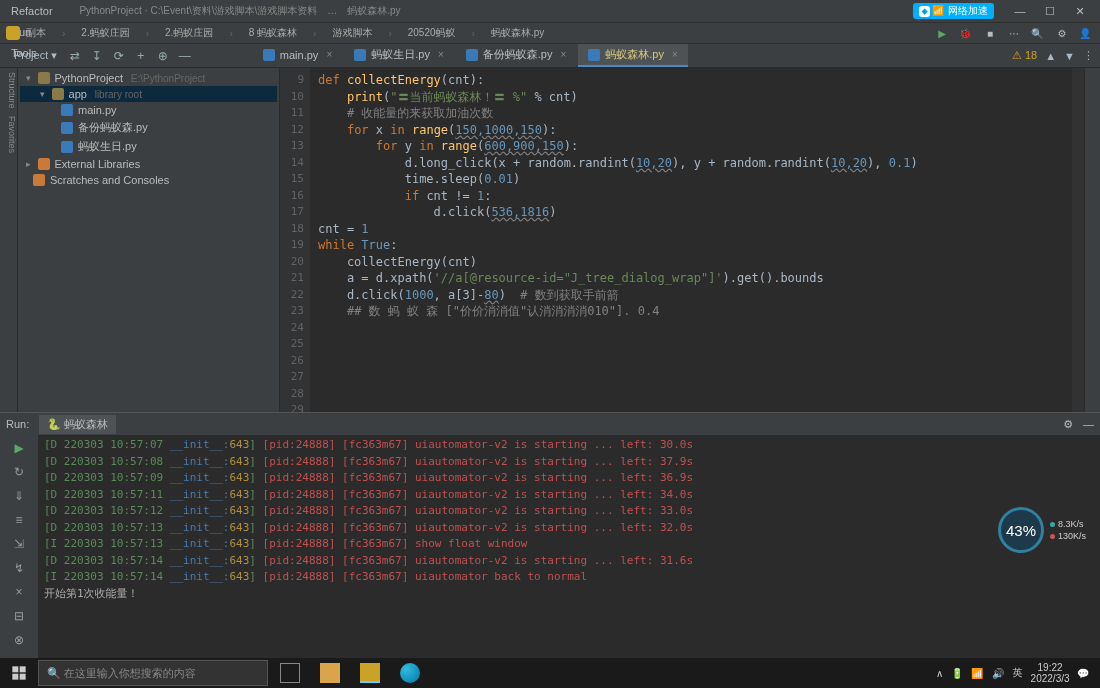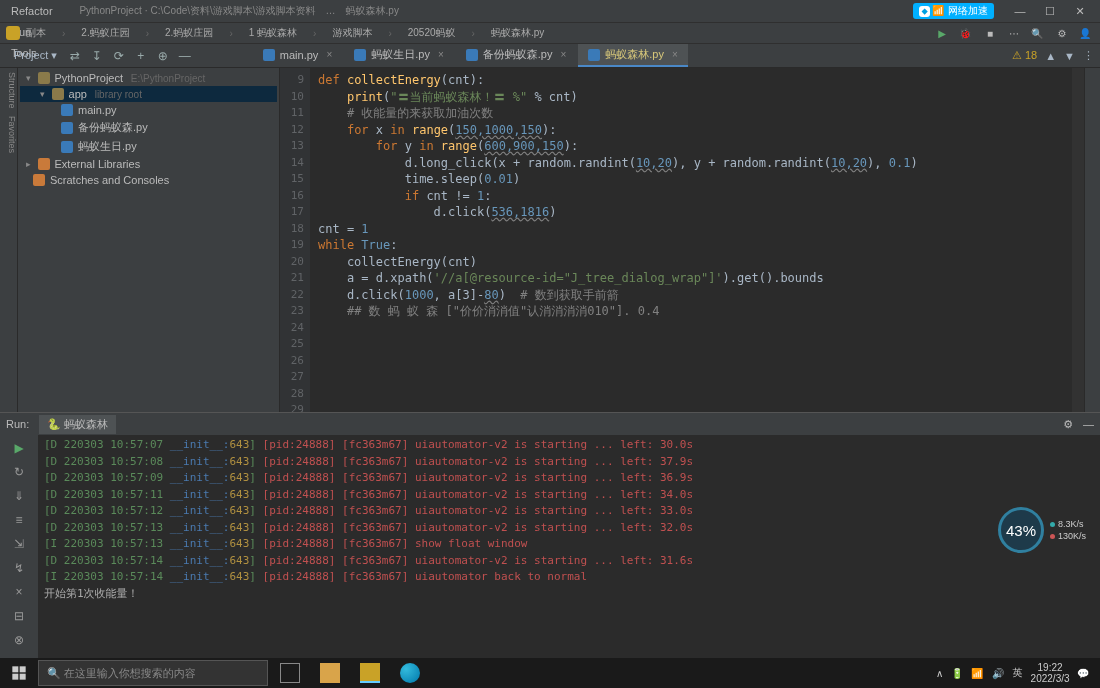--- a/index.html
+++ b/index.html
@@ -101,42 +101,42 @@
       <span>View</span>
       <span>Navigate</span>
       <span>Code</span>
       <span>Refactor</span>
       <span>Run</span>
       <span>Tools</span>
       <span>VCS</span>
       <span>Window</span>
       <span>Help</span>
     </div>
-  <div class="title">PythonProject · C:\Code\资料\游戏脚本\游戏脚本资料　…　蚂蚁森林.py</div>
+  <div class="title">PythonProject · C:\Event\资料\游戏脚本\游戏脚本资料　…　蚂蚁森林.py</div>
   <div class="cloudbadge">
     <span class="ic">⬥</span>
     <span>📶 网络加速</span>
   </div>
   <div class="wctl">
     <div>—</div>
     <div>☐</div>
     <div>✕</div>
   </div>
 </div>
 
 <div class="navbar">
   <div class="sq"></div>
   <div id="crumbs" style="display:flex;gap:16px;align-items:center;">
       <span class="crumb">副本</span>
       <span class="sep">›</span>
       <span class="crumb">2.蚂蚁庄园</span>
       <span class="sep">›</span>
       <span class="crumb">2.蚂蚁庄园</span>
       <span class="sep">›</span>
-      <span class="crumb">1 蚂蚁森林</span>
+      <span class="crumb">8 蚂蚁森林</span>
       <span class="sep">›</span>
       <span class="crumb">游戏脚本</span>
       <span class="sep">›</span>
       <span class="crumb">20520蚂蚁</span>
       <span class="sep">›</span>
       <span class="crumb">蚂蚁森林.py</span>
     </div>
   <div class="right">
     <span class="icon run">▶</span>
     <span class="icon">🐞</span>

